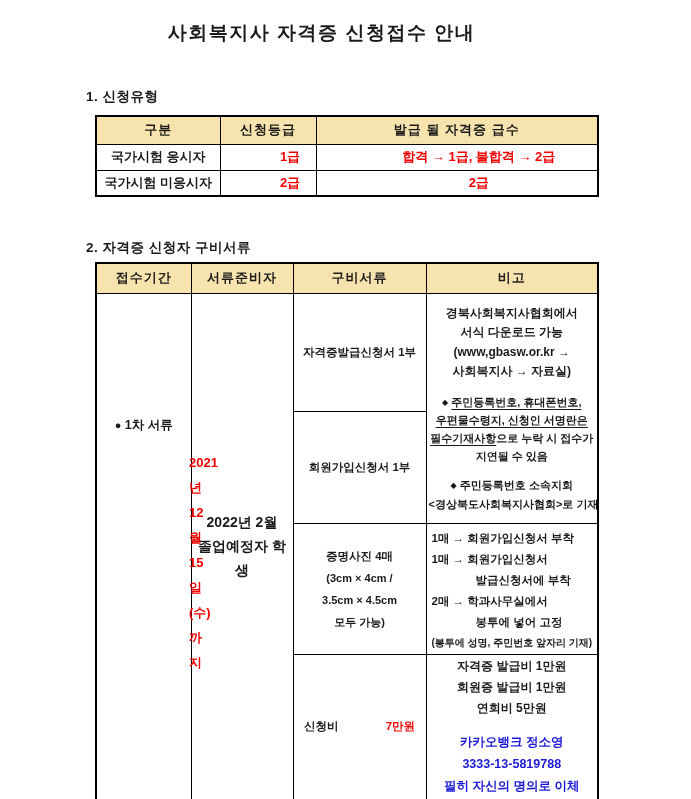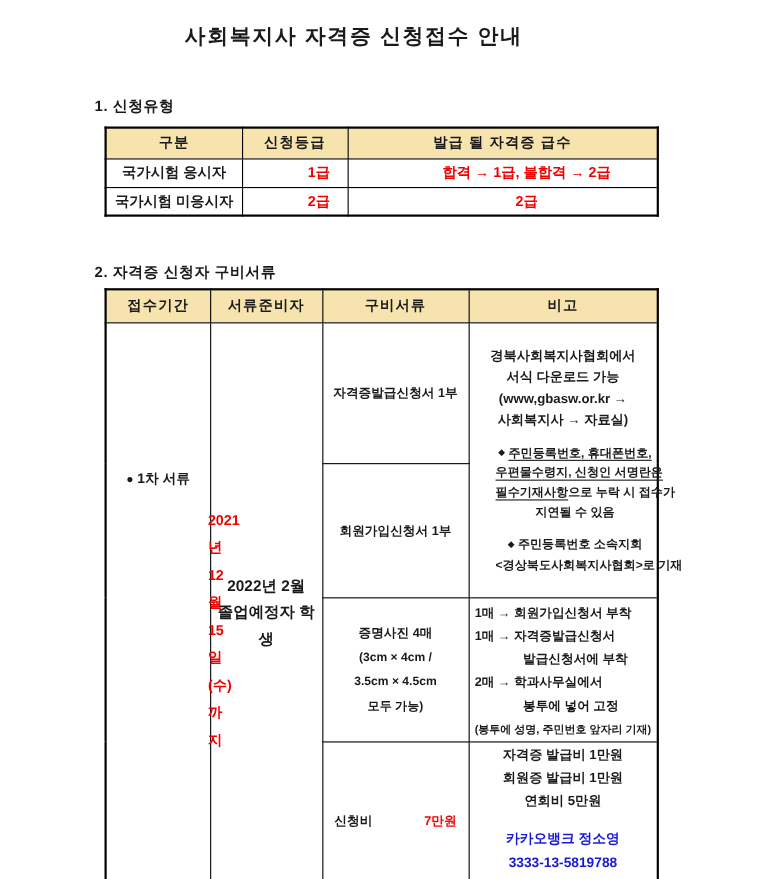--- a/index.html
+++ b/index.html
@@ -32,22 +32,22 @@
   .blue{color:var(--blue);}
   .ul{text-decoration:underline;text-underline-offset:2.5px;}
   
   .period-cell .bullet-line{margin-bottom:16px;font-size:12.5px;text-align:center;}
   .period-cell .bullet{font-size:11px;}
   .deadline-line{line-height:25px;font-size:13px;margin-left:48px;}
   .preparer-cell div{line-height:24px;font-size:14px;}
   .doc-cell{font-size:11.5px;white-space:nowrap;}
   .photo-line{line-height:22px;}
   .photo-sub{font-size:11px;font-weight:bold;}
-  .remark-merged{padding:20px 2px;}
-  .remark-merged .blk + .blk{margin-top:11px;margin-left:22px;}
+  .remark-merged{padding:10px 2px;}
+  .remark-merged .blk + .blk{margin-top:11px;}
   .dl-line{line-height:19.5px;font-size:12px;white-space:nowrap;}
   .note-line{line-height:18px;font-size:11px;white-space:nowrap;}
   .sm-bullet{font-size:8px;vertical-align:1.5px;}
   .remark-photo{text-align:left;padding:4px 1px 4px 5px;}
   .rp-line{line-height:21px;font-size:11.5px;white-space:nowrap;}
   .rp-indent{padding-left:44px;}
   .rp-note{font-size:10px;white-space:nowrap;margin-top:3px;padding-left:0;}
   .remark-fee .fee-line{line-height:21px;font-size:12px;white-space:nowrap;}
   .remark-fee .bank-blk{margin-top:12px;}
   .remark-fee .bank-line{line-height:22px;font-size:12.5px;white-space:nowrap;}
@@ -151,21 +151,21 @@
     </tr>
     <tr style="height:129px">
       <td class="doc-cell">
         <div class="photo-line">증명사진 4매</div>
         <div class="photo-line photo-sub">(3cm × 4cm /</div>
         <div class="photo-line photo-sub">3.5cm × 4.5cm</div>
         <div class="photo-line photo-sub">모두 가능)</div>
       </td>
       <td class="remark-photo">
         <div class="rp-line">1매 → 회원가입신청서 부착</div>
-        <div class="rp-line">1매 → 자격증발급신청서</div>
+        <div class="rp-line">1매 → 회원가입신청서</div>
         <div class="rp-line rp-indent">발급신청서에 부착</div>
         <div class="rp-line">2매 → 학과사무실에서</div>
         <div class="rp-line rp-indent">봉투에 넣어 고정</div>
         <div class="rp-note">(봉투에 성명, 주민번호 앞자리 기재)</div>
       </td>
     </tr>
     <tr style="height:146px">
       <td class="doc-cell">
         <span>신청비</span>
         <span class="red">7만원</span>

